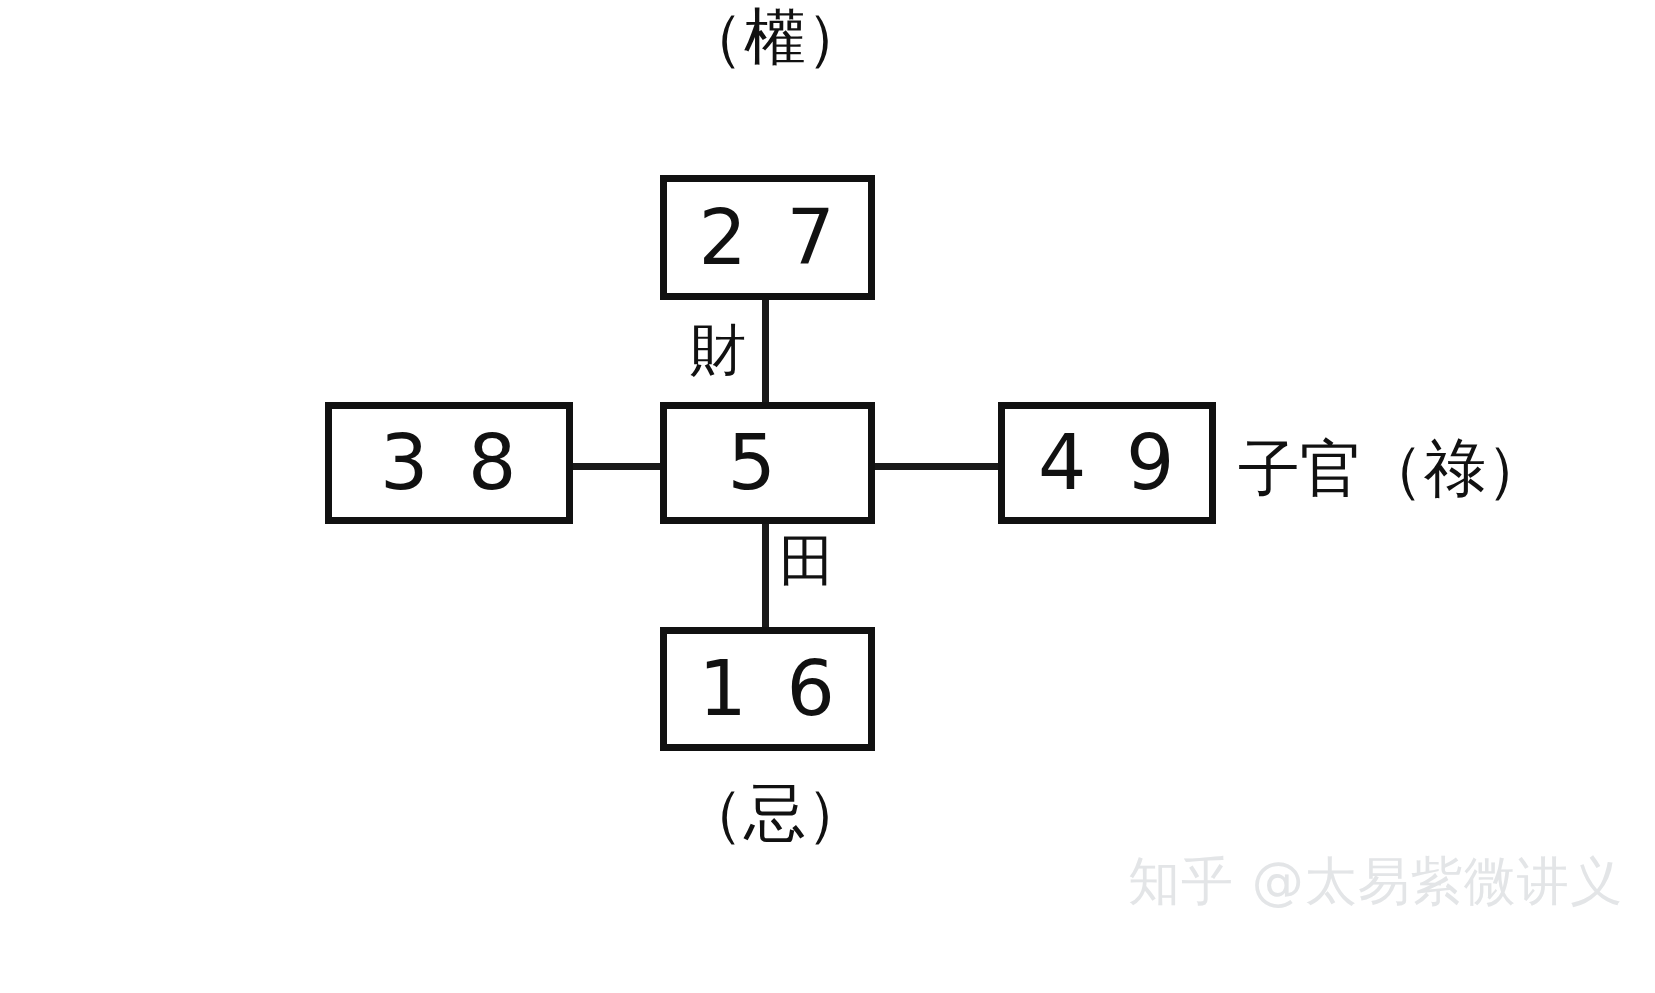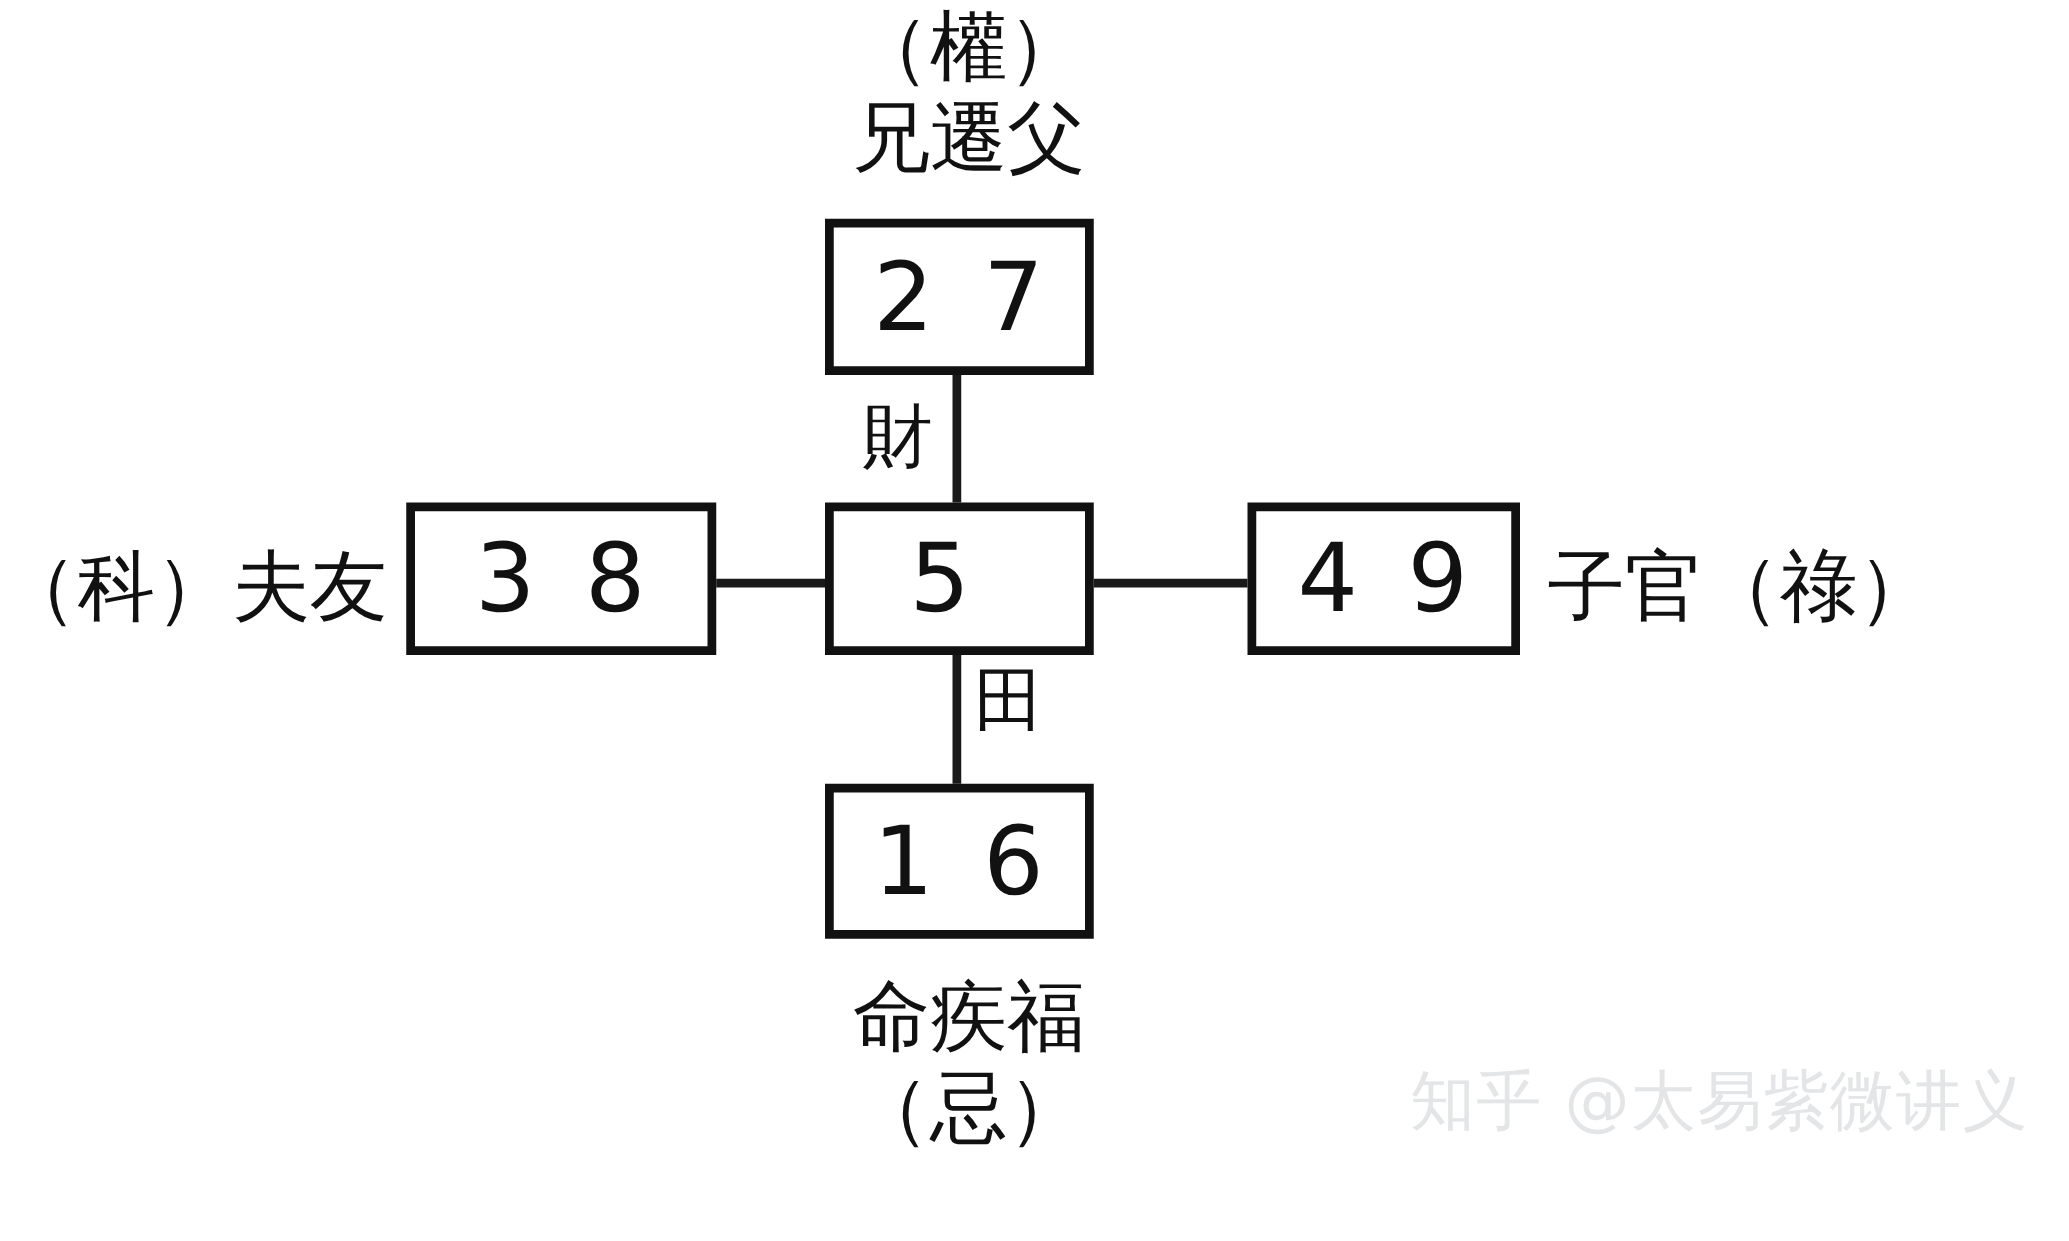--- a/index.html
+++ b/index.html
@@ -86,21 +86,20 @@
     user-select: none;
   }
 </style>
 </head>
 <body>
 
 <div id="stage">
 
   <div class="side-label lbl-center" style="left:575px; top:0px; width:400px;">
     <div>（權）</div>
-    <div>兄遷父</div>
   </div>
 
   <div class="conn conn-v" style="left:762px; top:296px; height:130px;"></div>
 
   <div class="conn conn-v" style="left:762px; top:514px; height:120px;"></div>
 
   <div class="conn conn-h" style="left:566px; top:463px; width:100px;"></div>
 
   <div class="conn conn-h" style="left:870px; top:463px; width:138px;"></div>
 
@@ -140,28 +139,24 @@
   </div>
 
   <div class="node-box" style="left:660px; top:627px; width:215px; height:124px;">
     <div class="node-nums">
       <span class="num-a">1</span>
       <span class="num-gap"></span>
       <span class="num-b">6</span>
     </div>
   </div>
 
-  <div class="side-label lbl-left" style="left:0px; top:432px; width:310px;">
-    <div>（科）夫友</div>
-  </div>
 
   <div class="side-label lbl-right" style="left:1238px; top:432px; width:420px;">
     <div>子官（祿）</div>
   </div>
 
   <div class="side-label lbl-center" style="left:575px; top:776px; width:400px;">
-    <div>命疾福</div>
     <div>（忌）</div>
   </div>
 
   <div class="watermark" style="left:1128px; top:855px;">知乎 @太易紫微讲义</div>
 
 </div>
 
 </body></html>

